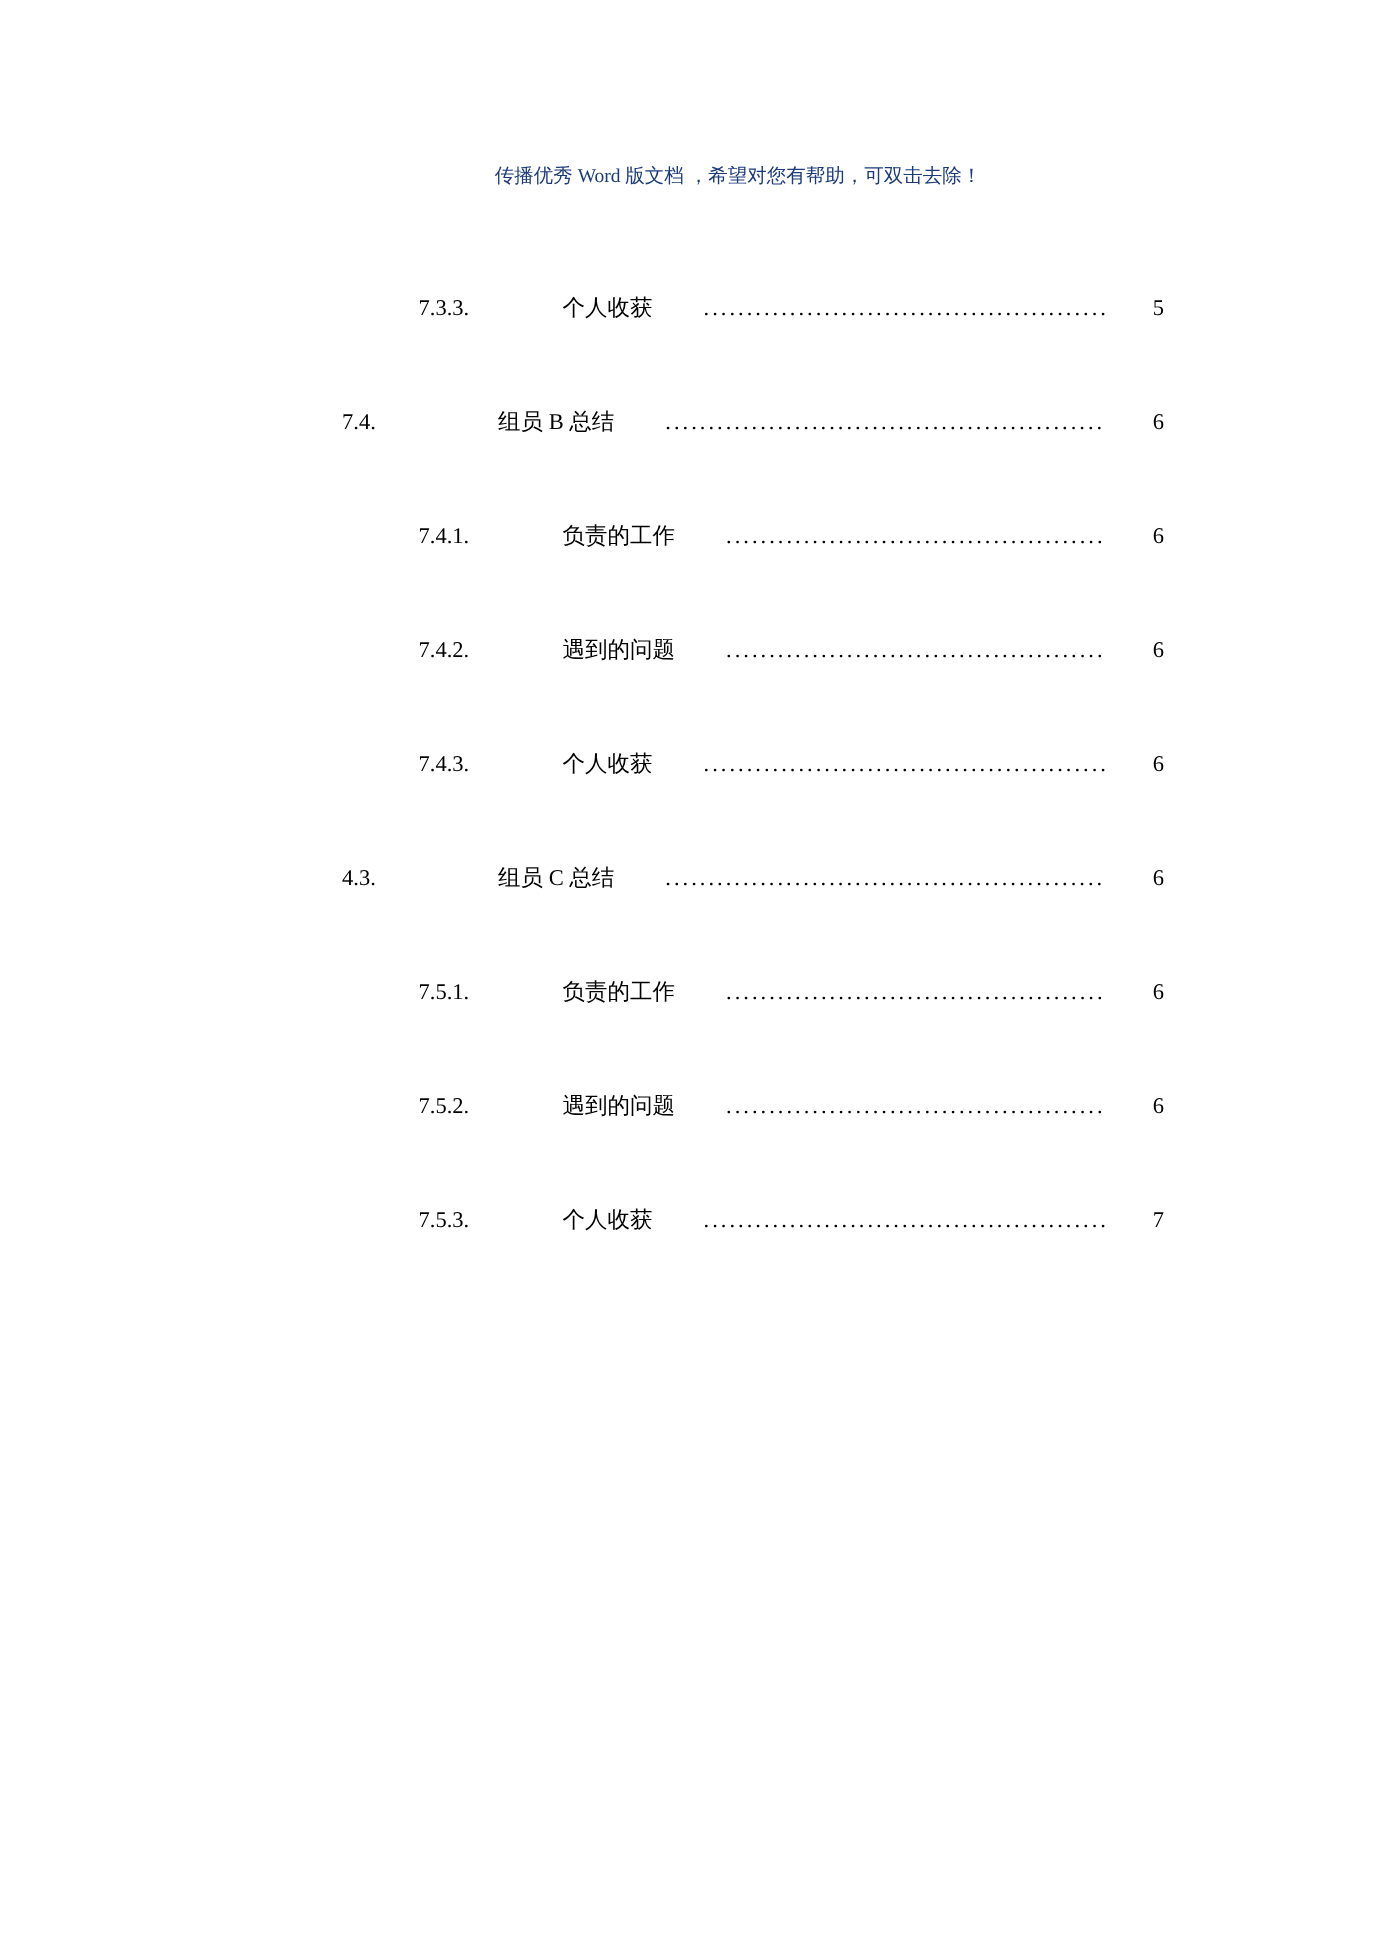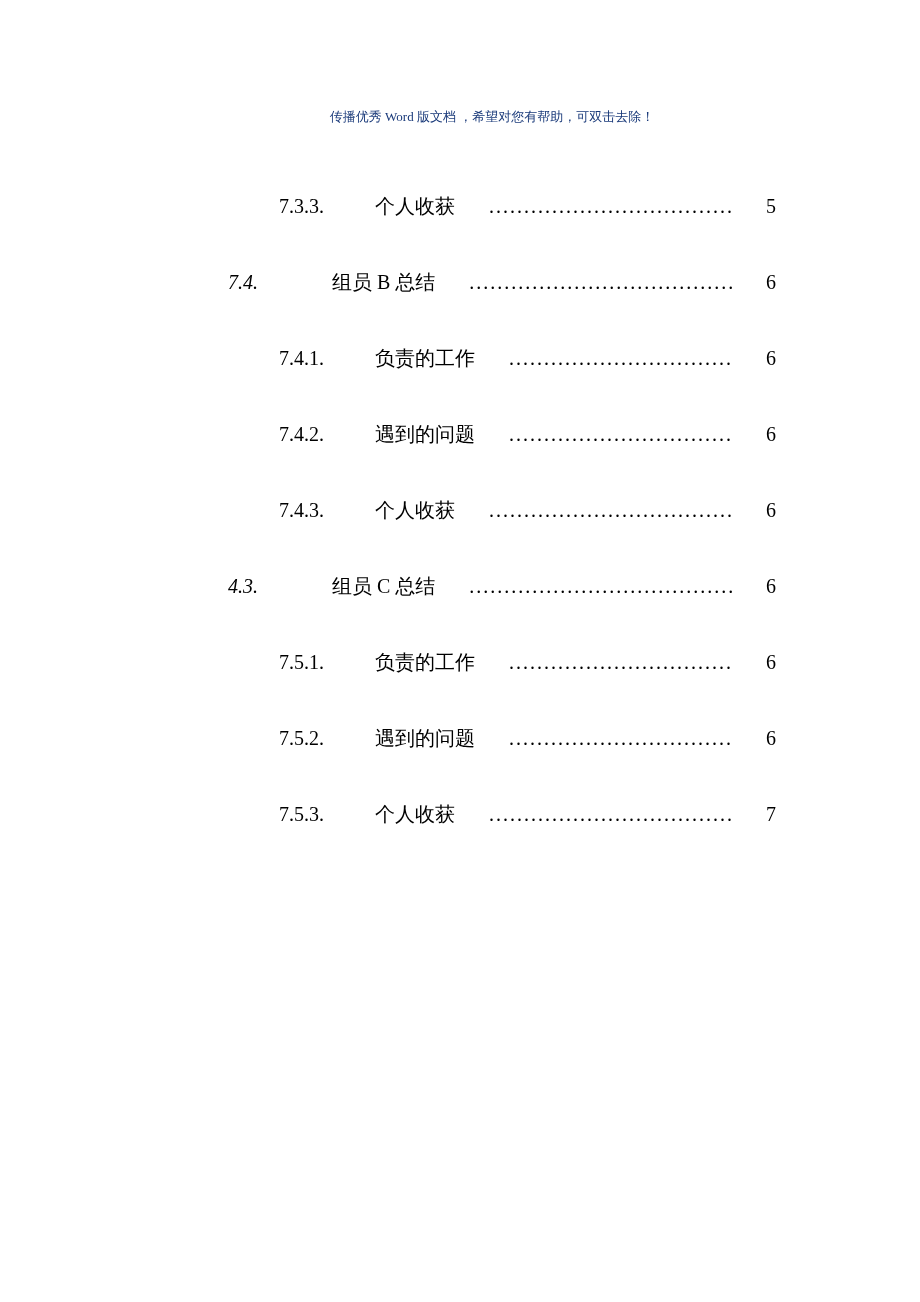--- a/index.html
+++ b/index.html
@@ -26,38 +26,37 @@
     }
     .toc-container {
       position: absolute;
       top: 112px;
       left: 148px;
       right: 128px;
     }
     .toc-line {
       display: flex;
       align-items: baseline;
-      font-size: 20px;
+      font-size: 15px;
       color: #000000;
       line-height: 28px;
       white-space: nowrap;
       font-family: "Times New Roman", serif;
     }
     .toc-line.level1 {
       padding-left: 0;
     }
     .toc-line.level2 {
       padding-left: 51px;
     }
     .toc-number {
       flex-shrink: 0;
     }
     .toc-line.level1 .toc-number {
       min-width: 72px;
-      font-style: italic;
     }
     .toc-line.level2 .toc-number {
       min-width: 64px;
     }
     .toc-title {
       flex-shrink: 0;
       font-family: "SimSun", "宋体", serif;
       text-align: center;
     }
     .toc-dots {

